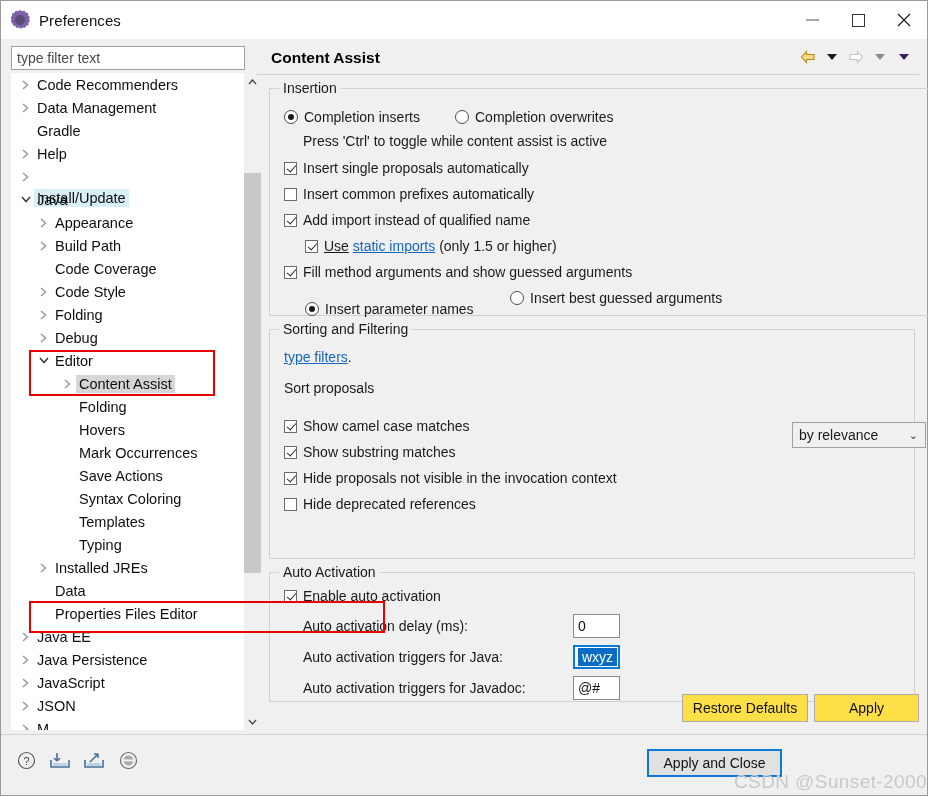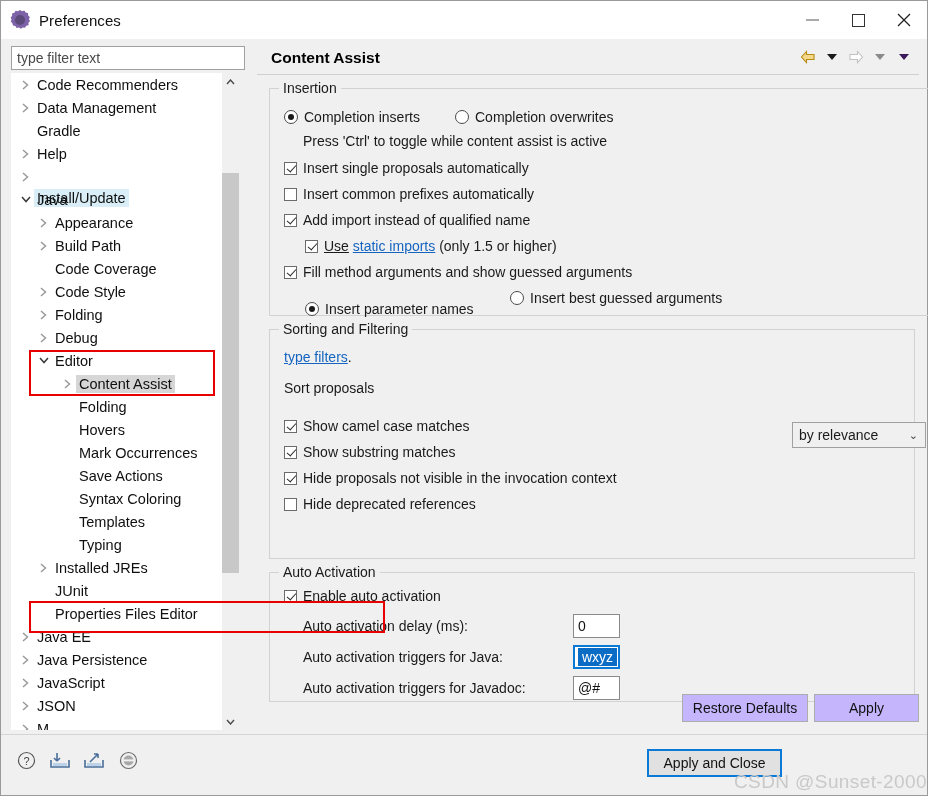--- a/index.html
+++ b/index.html
@@ -71,21 +71,21 @@
     border: 1px solid #a0a0a0;
     background: #ffffff;
     display: flex; align-items: center;
     padding-left: 5px;
     font-size: 14px; color: #4a4a4a;
   }
 
   
   #tree-panel {
     position: absolute; left: 10px; top: 72px;
-    width: 228px; height: 657px;
+    width: 250px; height: 657px;
     background: #ffffff;
     border: none;
     overflow: hidden;
   }
   #tree-list { position: absolute; left: 0; top: 0; width: 222px; }
   .tree-item {
     height: 23px;
     display: flex; align-items: center;
     font-size: 14.5px; color: #0f0f0f;
     white-space: nowrap;
@@ -239,21 +239,21 @@
   #auto-annot {
     position: absolute; left: 28px; top: 600px;
     width: 356px; height: 32px;
     border: 2px solid #e60000;
     pointer-events: none; z-index: 4;
   }
 
   
   .btn {
     border: 1px solid #adadad;
-    background: #c4b5fd;
+    background: #fde047;
     display: flex; align-items: center; justify-content: center;
     font-size: 14px; color: #111;
   }
   #btn-restore { position: absolute; left: 681px; top: 693px; width: 126px; height: 28px; }
   #btn-apply   { position: absolute; left: 813px; top: 693px; width: 105px; height: 28px; }
   #bottom-sep  { position: absolute; left: 0px; top: 733px; width: 926px; height: 1px; background: #d5d5d5; }
   #btn-applyclose {
     position: absolute; left: 646px; top: 748px; width: 135px; height: 28px;
     border: 2px solid #0a7ad6; background: #e1e1e1;
   }
@@ -439,21 +439,21 @@
         <div class="tree-item lv1">
           <span class="twisty">
             <svg width="7" height="10" viewBox="0 0 7 10">
               <path d="M1 1 L5.5 5 L1 9" stroke="#9a9a9a" stroke-width="1.5" fill="none"></path>
             </svg>
           </span>
           <span class="lbl">Installed JREs</span>
         </div>
         <div class="tree-item lv1">
           <span class="twisty none"></span>
-          <span class="lbl">JUnit</span>
+          <span class="lbl">Data</span>
         </div>
         <div class="tree-item lv1">
           <span class="twisty none"></span>
           <span class="lbl">Properties Files Editor</span>
         </div>
         <div class="tree-item lv0">
           <span class="twisty">
             <svg width="7" height="10" viewBox="0 0 7 10">
               <path d="M1 1 L5.5 5 L1 9" stroke="#9a9a9a" stroke-width="1.5" fill="none"></path>
             </svg>

